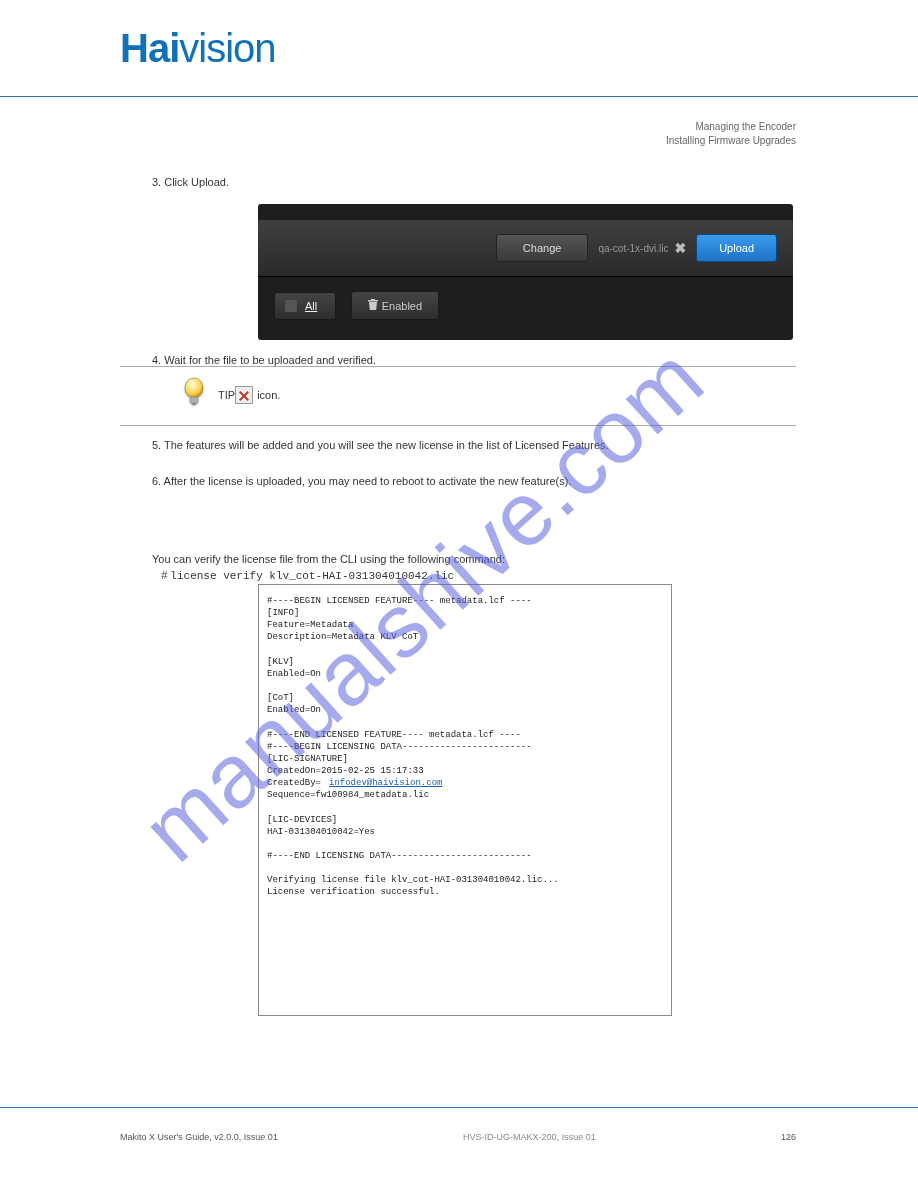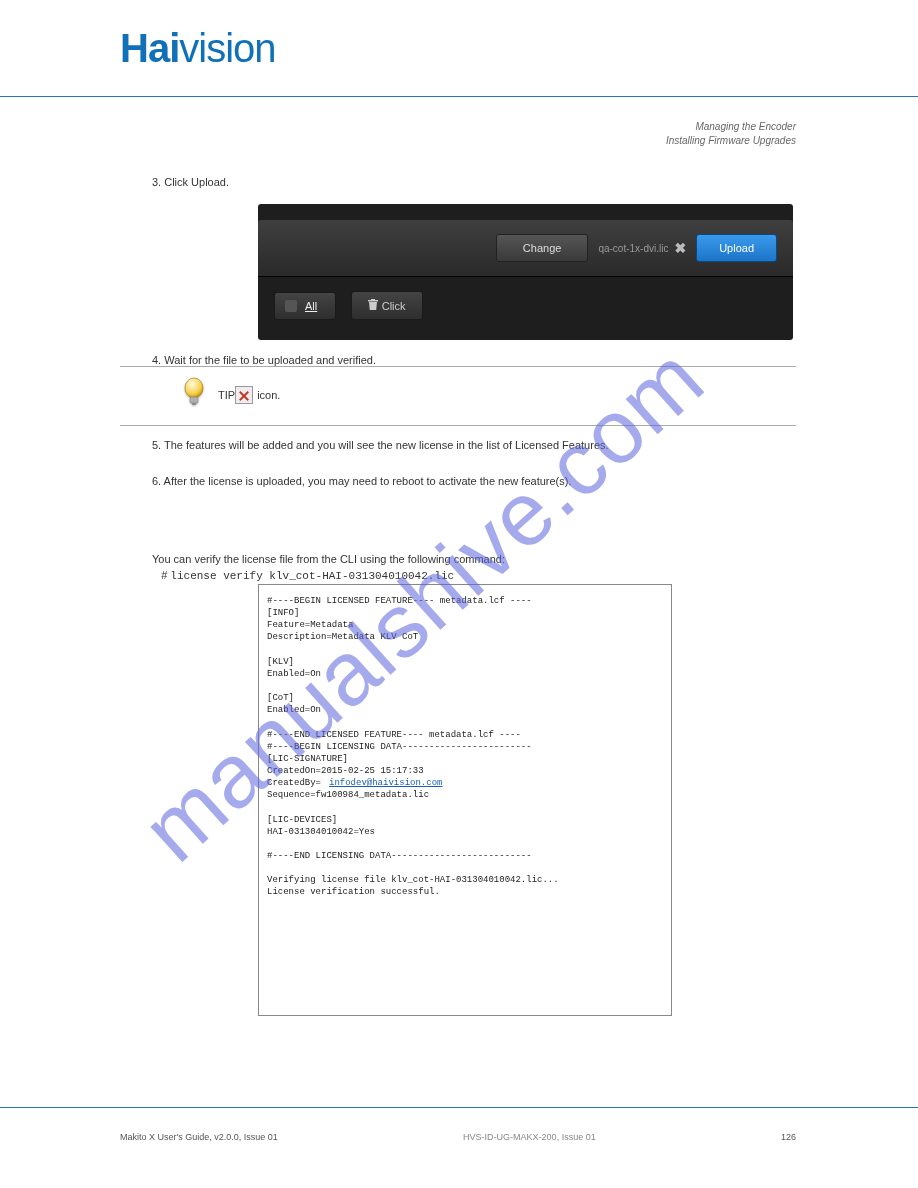--- a/index.html
+++ b/index.html
@@ -3,21 +3,21 @@
 <meta charset="utf-8">
 <style>
   * { margin: 0; padding: 0; box-sizing: border-box; }
   body { width: 918px; height: 1188px; background: #fff; font-family: Arial, Helvetica, sans-serif; color: #333; position: relative; overflow: hidden; }
 
   .header-rule { position: absolute; left: 0; right: 0; top: 96px; border-top: 1px solid #2a74b8; }
   .logo { position: absolute; left: 120px; top: 26px; font-size: 40px; font-weight: 400; letter-spacing: -1px; }
   .logo-bold { color: #1070b8; font-weight: 700; }
   .logo-light { color: #1070b8; font-weight: 300; }
 
-  .breadcrumb { position: absolute; right: 122px; top: 120px; font-size: 10px; color: #666; text-align: right; line-height: 1.4; font-style: italic; }
+  .breadcrumb { position: absolute; right: 122px; top: 120px; font-size: 10px; color: #666; text-align: right; line-height: 1.4; }
 
   .step3 { position: absolute; left: 152px; top: 176px; font-size: 11px; }
 
   .panel { position: absolute; left: 258px; top: 204px; width: 535px; background: #1e1e1e; border-radius: 3px; }
   .panel-top { background: linear-gradient(#3f3f3f,#2a2a2a); padding: 14px 16px; display: flex; align-items: center; justify-content: flex-end; gap: 10px; border-bottom: 1px solid #000; border-radius: 3px 3px 0 0; margin-top: 16px; }
   .btn-change { background: linear-gradient(#555,#3a3a3a); color: #ddd; font-size: 11px; padding: 7px 26px; border: 1px solid #222; border-radius: 3px; }
   .filename { color: #999; font-size: 10px; display: flex; align-items: center; gap: 6px; }
   .filename .x { color: #bbb; font-size: 14px; font-weight: bold; cursor: pointer; }
   .btn-upload { background: linear-gradient(#3b9aed,#1c74c7); color: #fff; font-size: 11px; padding: 7px 22px; border: 1px solid #0a4a84; border-radius: 3px; }
   .panel-bottom { padding: 14px 16px 20px; }
@@ -80,21 +80,21 @@
   </div>
   <div class="panel-bottom">
     <span class="all-btn">
       <span class="chk"></span><span>All</span>
     </span>
     <span class="delete-btn">
       <span class="trash">
         <svg width="10" height="11" viewBox="0 0 10 11">
             <path fill="#ccc" d="M1 3h8l-.8 8H1.8zM0 1h10v1.4H0zM3 0h4v1H3z"></path>
           </svg>
-      </span><span>Click</span>
+      </span><span>Enabled</span>
     </span>
   </div>
 </div>
 
 <div class="step4">4.  Wait for the file to be uploaded and verified.</div>
 
 <div class="tip-block">
   <hr class="tip-hr">
   <div class="tip-row">
     <span class="bulb">

